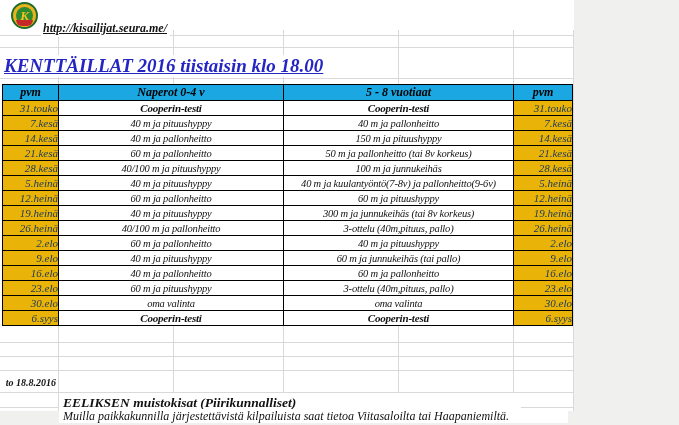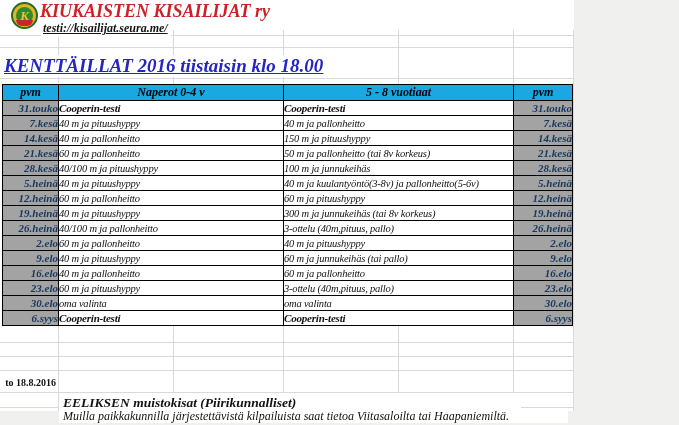--- a/index.html
+++ b/index.html
@@ -47,37 +47,37 @@
     font-style:italic;
   }
   table.sched th,table.sched td{
     border:1px solid #000;height:15px;padding:0;box-sizing:border-box;
     overflow:hidden;white-space:nowrap;
   }
   table.sched th{
     background:#1ba7e2;color:#000;font-size:12px;font-weight:bold;text-align:center;
   }
   td.date{
-    background:#a3a3a3;color:#17375e;font-size:11px;font-weight:bold;
+    background:#eab308;color:#17375e;font-size:11px;font-weight:normal;
     text-align:right;padding-right:6px;
   }
   td.ev{
     background:#fff;color:#111;font-size:10.5px;letter-spacing:-0.2px;
-    text-align:left;padding-left:4px;
+    text-align:center;padding-left:4px;
   }
   tr.bold-row td.ev{font-weight:bold;font-size:11px;}
 
   .note{
     position:absolute;left:59px;top:342px;z-index:2;width:458px;height:14px;
     background:#fff;font-size:12px;font-style:italic;color:#111;
     line-height:14px;padding-left:4px;white-space:nowrap;overflow:hidden;
   }
   .evdate{
     position:absolute;left:0;top:377px;z-index:2;width:56px;text-align:right;
-    font-size:10px;font-weight:bold;color:#111;white-space:nowrap;
+    font-size:10px;font-weight:bold;font-style:italic;color:#111;white-space:nowrap;
   }
   .evtitle{
     position:absolute;left:59px;top:372px;z-index:2;width:458px;height:19px;
     background:#fff;font-size:13.5px;font-weight:bold;font-style:italic;color:#111;
     line-height:19px;padding-left:4px;white-space:nowrap;overflow:hidden;margin-top:21px;
   }
   .evinfo{
     position:absolute;left:59px;top:393px;z-index:2;width:505px;height:14px;
     background:#fff;font-size:12px;font-style:italic;color:#111;
     line-height:14px;padding-left:4px;white-space:nowrap;overflow:hidden;margin-top:16px;
@@ -101,22 +101,21 @@
       <div class="vline" style="left: 398px; top: 30px; height: 381px;"></div>
       <div class="vline" style="left: 283px; top: 30px; height: 381px;"></div>
       <div class="vline" style="left: 173px; top: 30px; height: 381px;"></div>
       <div class="vline" style="left: 58px; top: 30px; height: 381px;"></div>
 
     <div class="logo">
       <div class="logo-center">K</div>
       <div class="logo-band"></div>
     </div>
 
-    <div class="club-title">KIUKAISTEN KISAILIJAT ry</div>
-    <a class="site-link" href="#">testi://kisailijat.seura.me/</a>
+    <a class="site-link" href="#">http://kisailijat.seura.me/</a>
     <div class="page-title">KENTTÄILLAT 2016 tiistaisin klo 18.00</div>
 
     <table class="sched">
       <colgroup>
         <col style="width:56px">
           <col style="width:225px">
           <col style="width:230px">
           <col style="width:59px">
       </colgroup>
       <thead>
@@ -154,21 +153,21 @@
       </tr>
           <tr>
         <td class="date">28.kesä</td>
         <td class="ev">40/100 m ja pituushyppy</td>
         <td class="ev">100 m ja junnukeihäs</td>
         <td class="date">28.kesä</td>
       </tr>
           <tr>
         <td class="date">5.heinä</td>
         <td class="ev">40 m ja pituushyppy</td>
-        <td class="ev">40 m ja kuulantyöntö(3-8v) ja pallonheitto(5-6v)</td>
+        <td class="ev">40 m ja kuulantyöntö(7-8v) ja pallonheitto(9-6v)</td>
         <td class="date">5.heinä</td>
       </tr>
           <tr>
         <td class="date">12.heinä</td>
         <td class="ev">60 m ja pallonheitto</td>
         <td class="ev">60 m ja pituushyppy</td>
         <td class="date">12.heinä</td>
       </tr>
           <tr>
         <td class="date">19.heinä</td>

